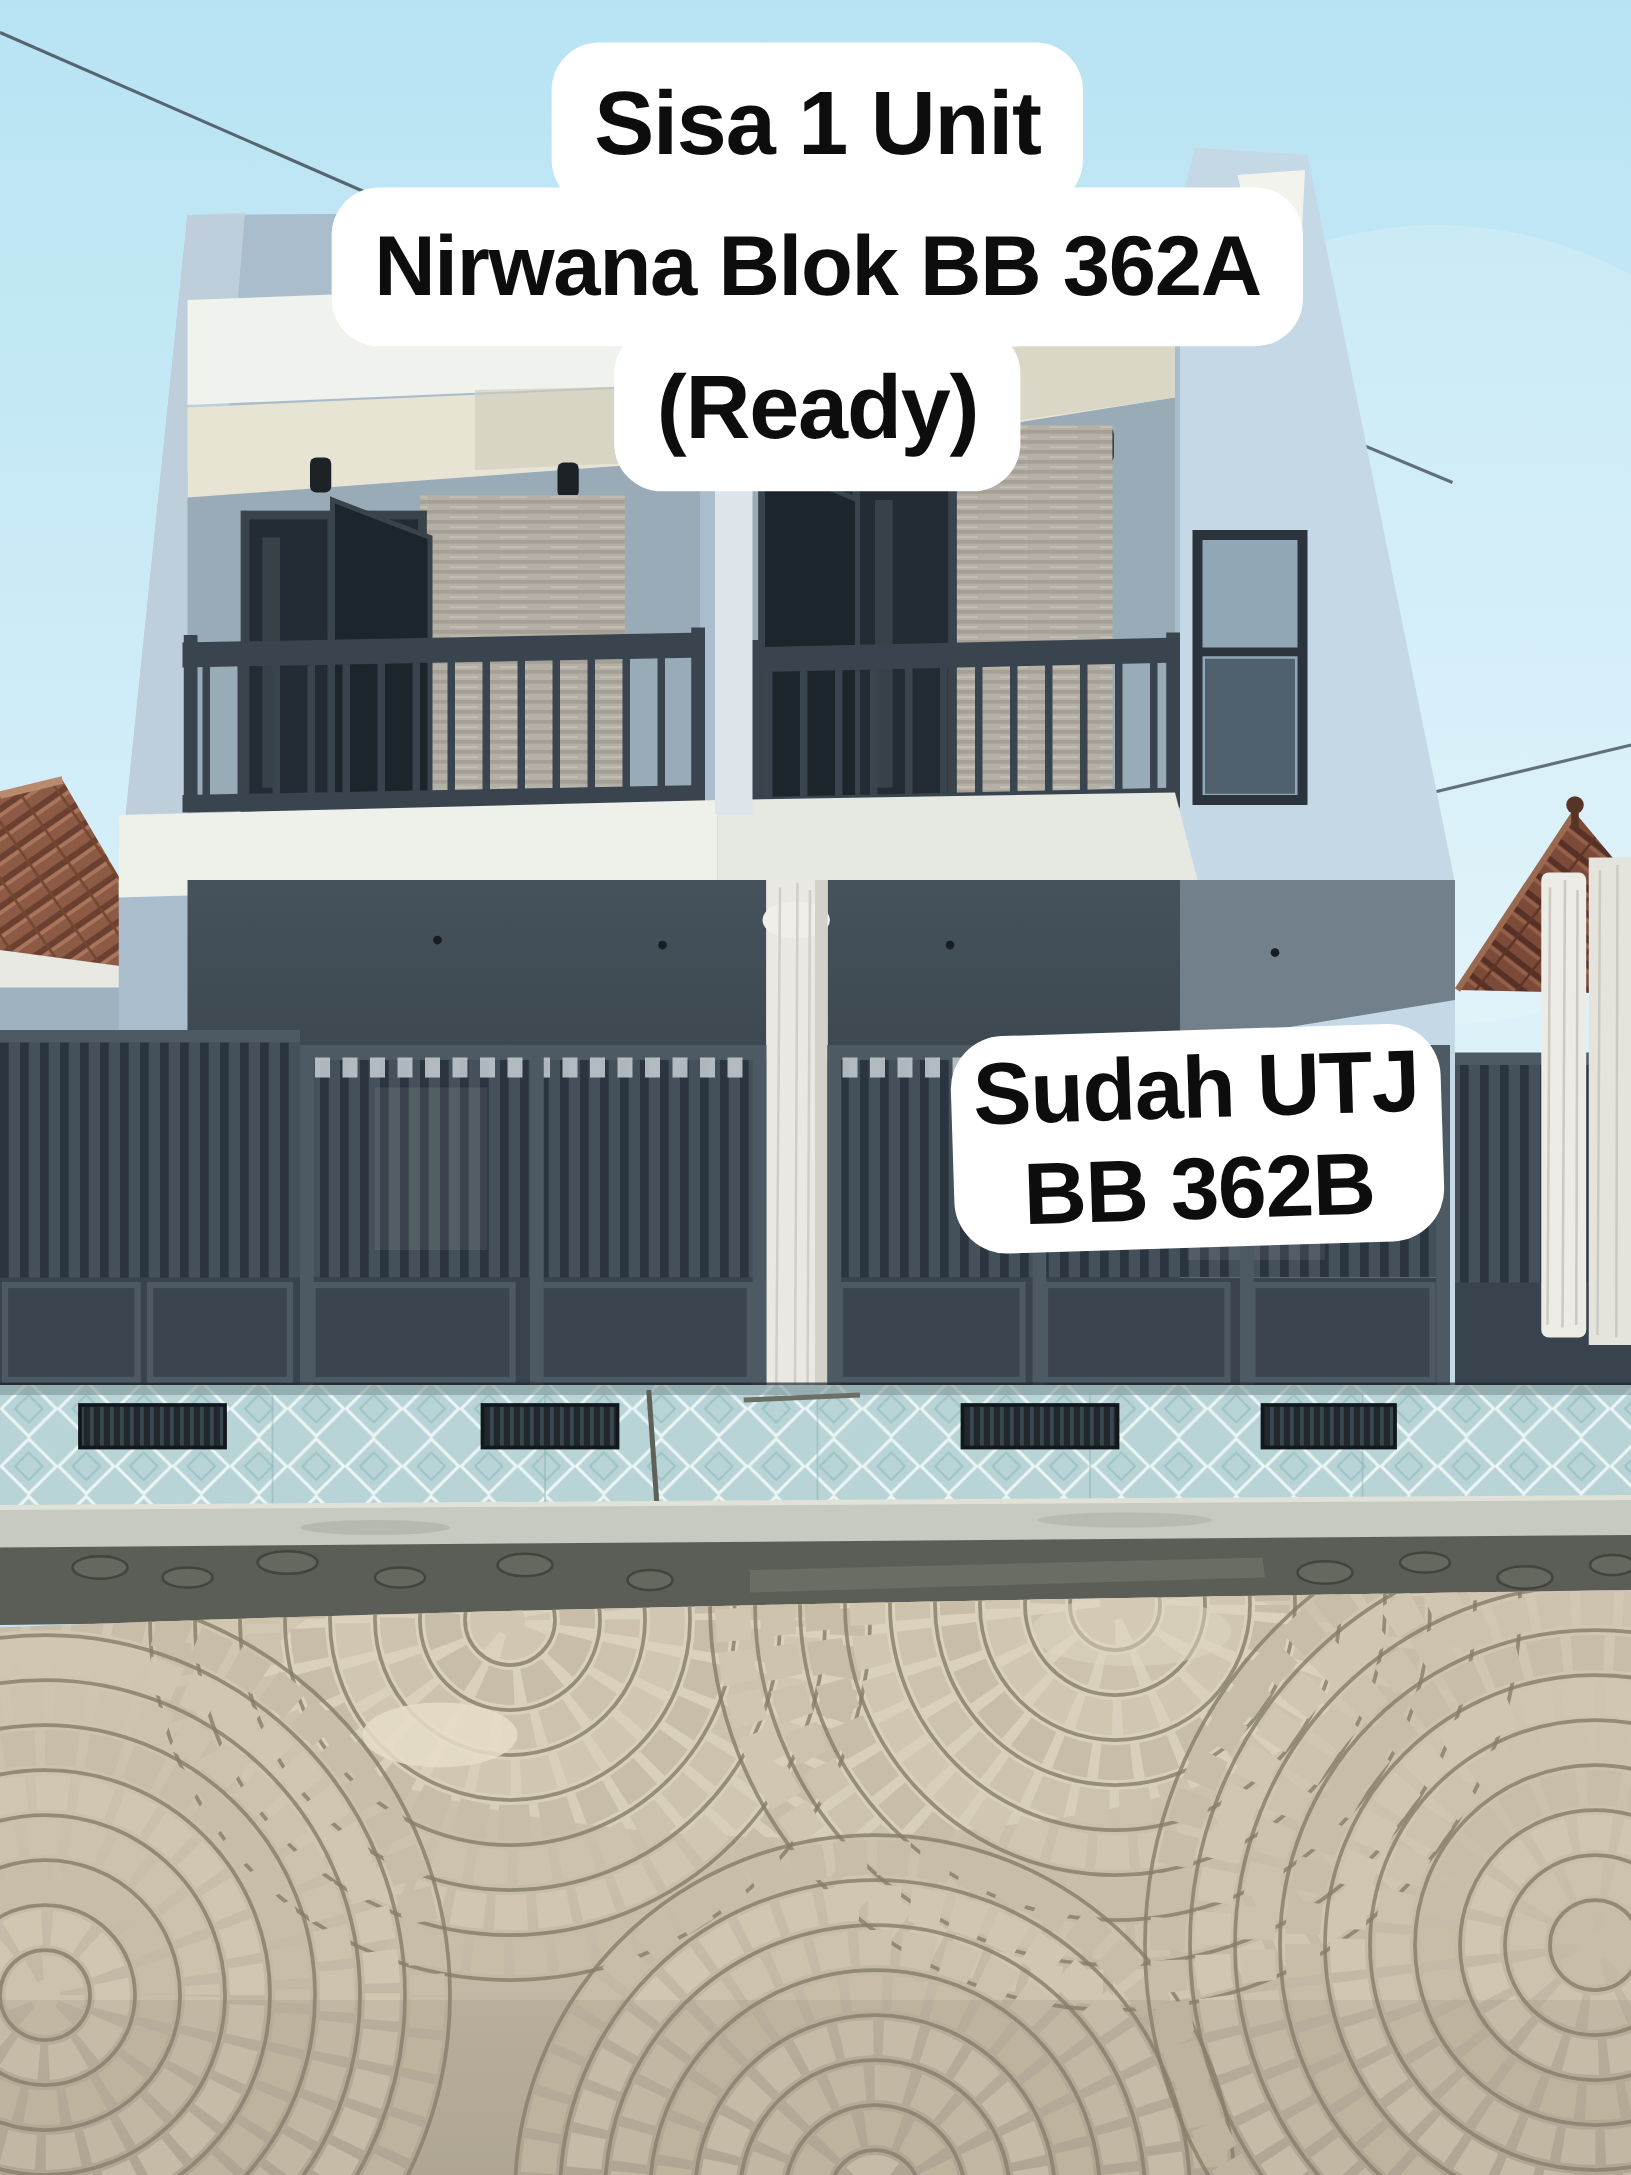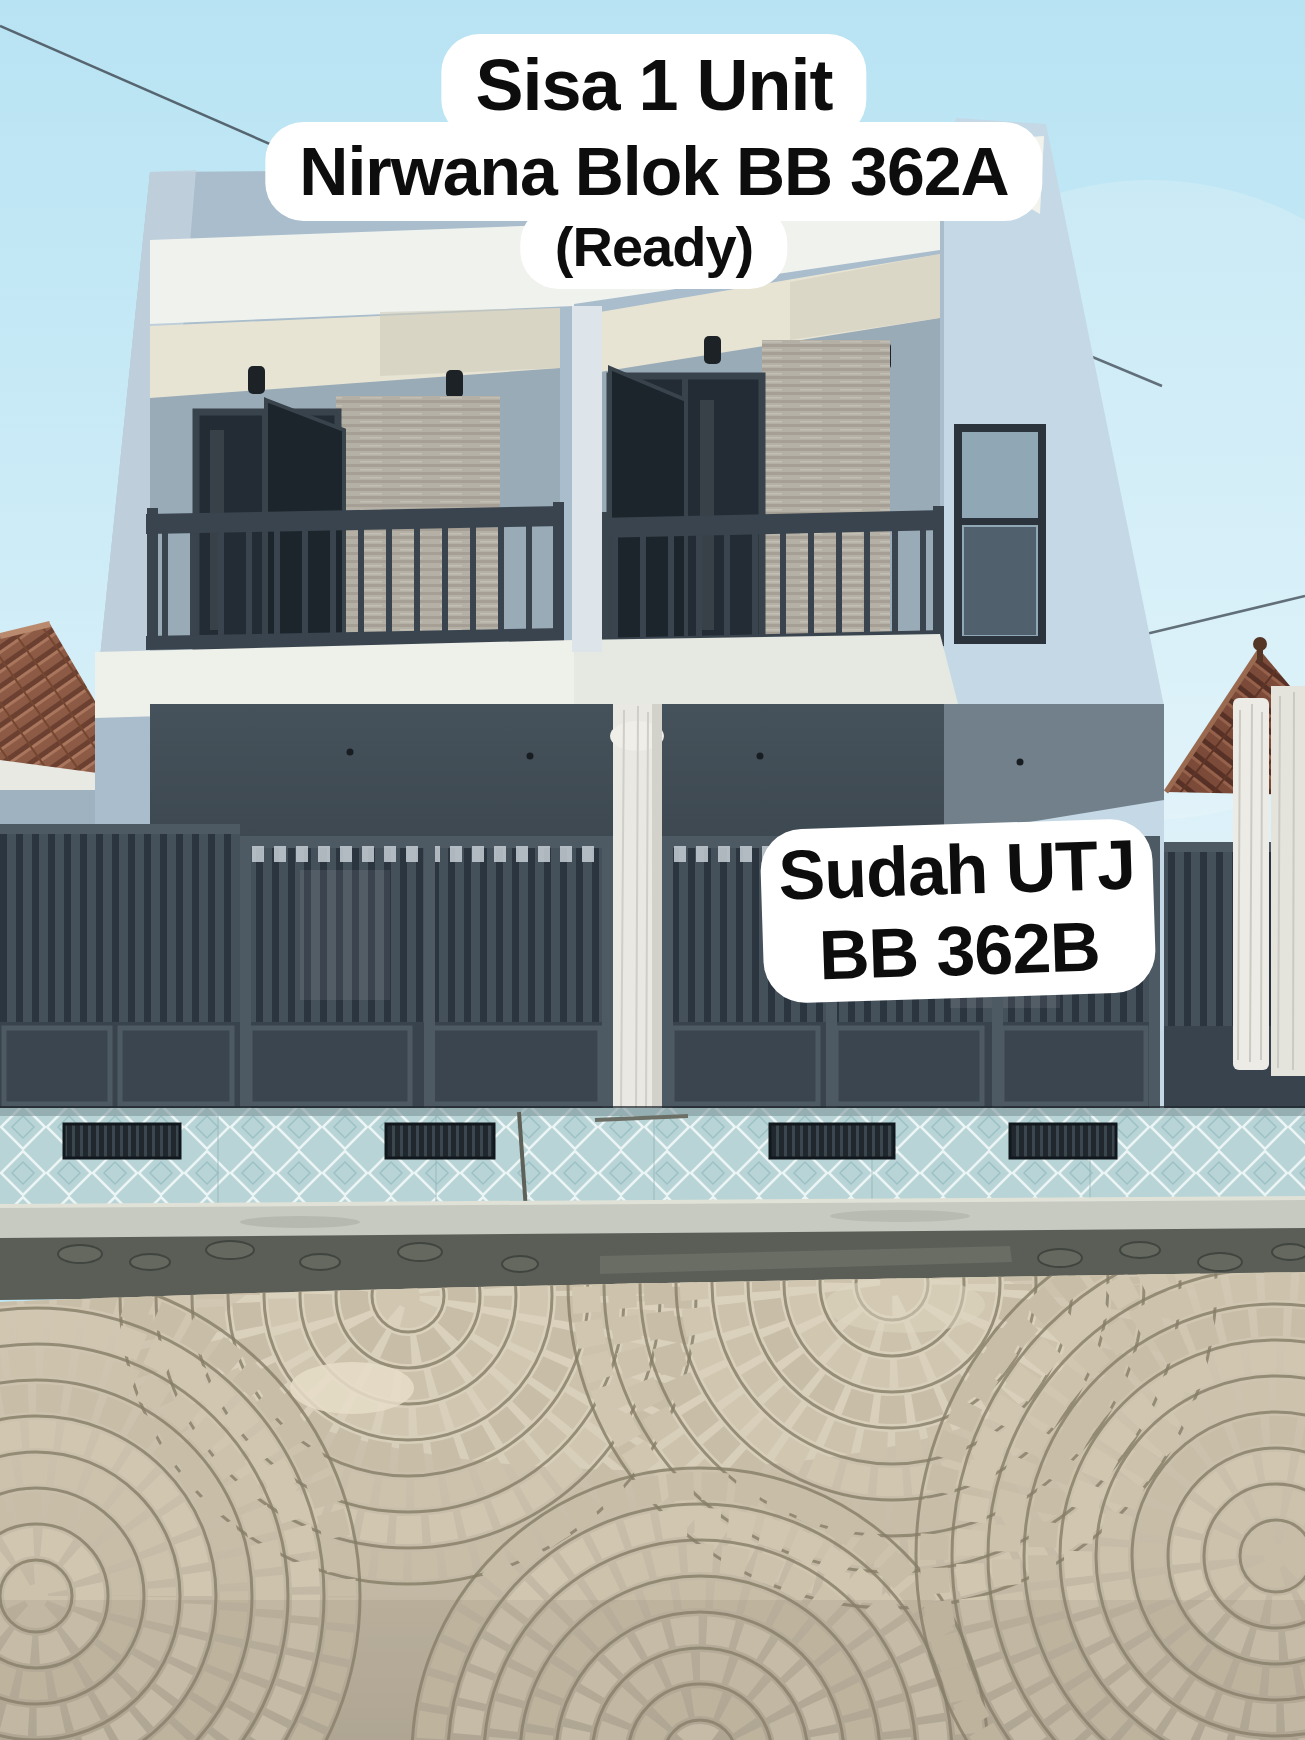--- a/index.html
+++ b/index.html
@@ -1,22 +1,22 @@
 <!DOCTYPE html>
 <html style="--overlay_bg: #ffffff; --overlay_text: #0d0d0d; --sky: #bce5f4; --wall: #a9bdcc; --wall_sunlit: #c5d8e5; --fascia: #f0f2ee; --railing: #39444e; --gate: #44505a; --gate_dark: #2b353f; --driveway_tile: #b9d4d6; --cobblestone: #cfc5b0; --cobble_joint: #867d67; --shadow_band: #5a5e57; --roof_terracotta: #8c5a45;"><head>
 <meta charset="utf-8">
 <style>
   html,body{margin:0;padding:0;background:#000;}
   #stage{position:relative;width:1305px;height:1740px;overflow:hidden;background:#bfe6f4;font-family:"Liberation Sans",sans-serif;}
   #scene{position:absolute;left:0;top:0;}
   .top-caption{position:absolute;left:654px;top:34px;transform:translateX(-50%);display:flex;flex-direction:column;align-items:center;z-index:5;}
-  .cap-line{background:var(--overlay_bg,#fff);color:var(--overlay_text,#0d0d0d);font-weight:700;text-align:center;border-radius:38px;padding:8px 34px;margin:-8px 0;line-height:1.22;letter-spacing:-1px;white-space:nowrap;}
+  .cap-line{background:var(--overlay_bg,#fff);color:var(--overlay_text,#0d0d0d);font-weight:700;text-align:center;border-radius:38px;padding:22px 34px;margin:-8px 0;line-height:1.22;letter-spacing:-1px;white-space:nowrap;}
   .cap-line.cap1{font-size:72px;margin-top:0;}
   .cap-line.cap2{font-size:68px;}
-  .cap-line.cap3{font-size:56px;}
+  .cap-line.cap3{font-size:72px;}
   .sold-badge{position:absolute;left:762px;top:824px;width:392px;height:174px;background:var(--overlay_bg,#fff);border-radius:42px;transform:rotate(-1.8deg);display:flex;flex-direction:column;justify-content:center;align-items:center;z-index:5;color:var(--overlay_text,#0d0d0d);font-weight:700;font-size:70px;line-height:1.16;letter-spacing:-1px;}
 </style>
 </head>
 <body>
 
 <div id="stage">
 
 <svg id="scene" width="1305" height="1740" viewBox="0 0 1305 1740">
   <defs>
     <linearGradient id="skyG" x1="0" y1="0" x2="0" y2="1">

